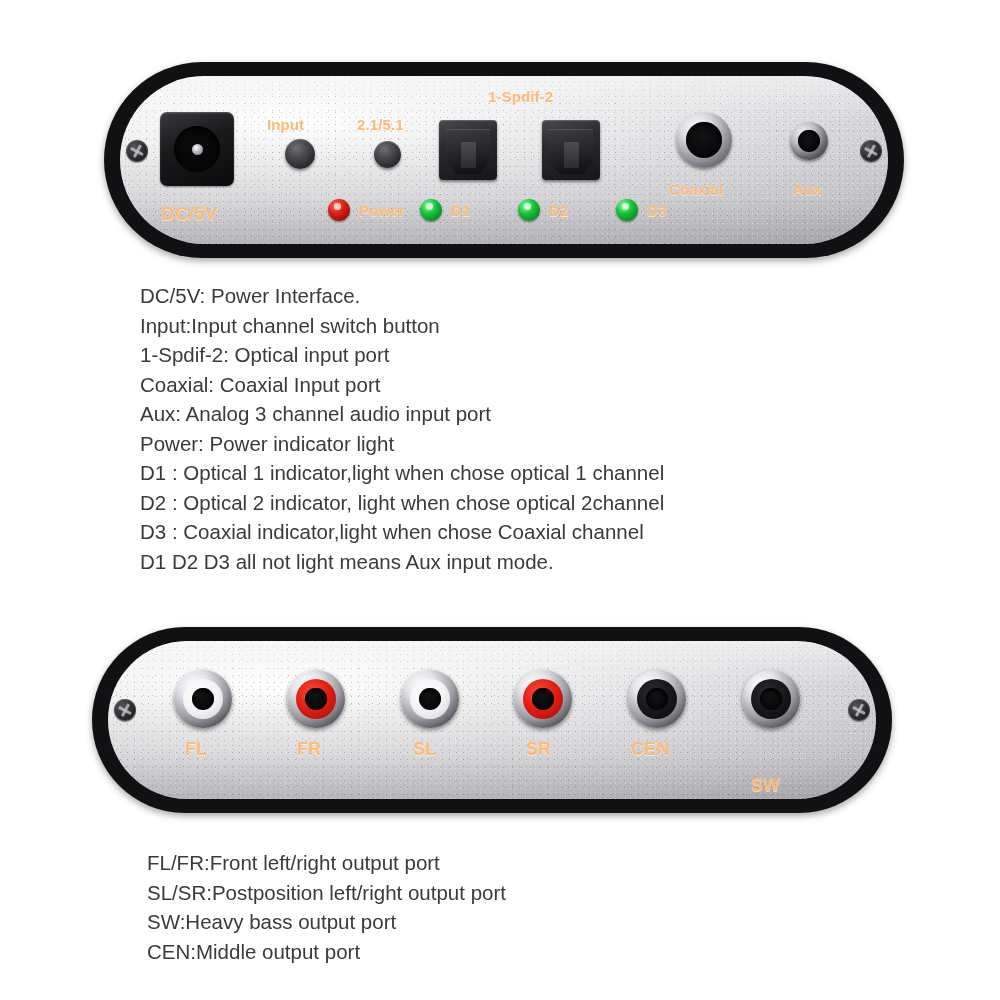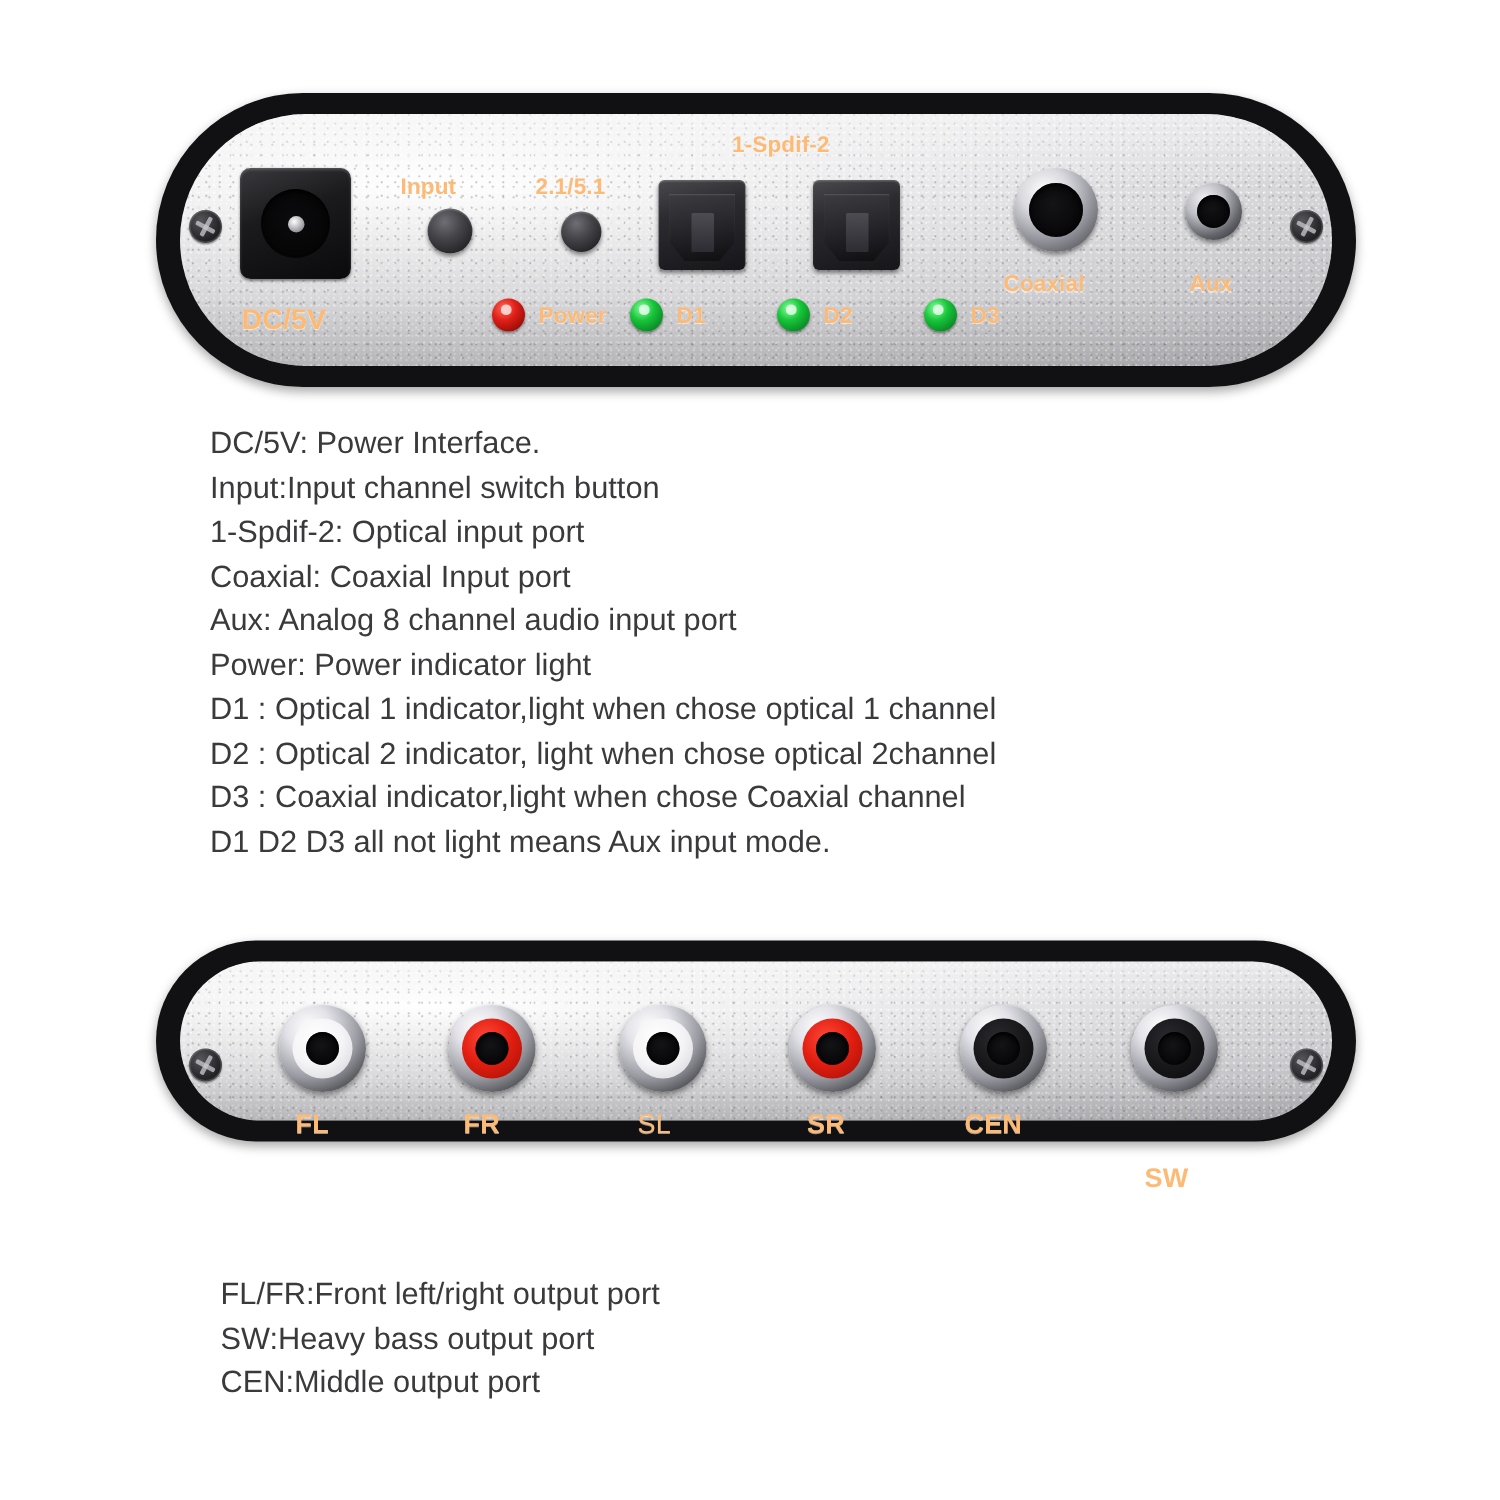--- a/index.html
+++ b/index.html
@@ -290,29 +290,29 @@
 
     <div class="led green" style="left:512px; top:137px;"></div>
     <div class="lbl" style="left:543px; top:140px; font-weight:600;">D3</div>
   </div>
 
   <div class="desc" style="left:140px; top:281px;">
     <span class="line">DC/5V: Power Interface.</span>
     <span class="line">Input:Input channel switch button</span>
     <span class="line">1-Spdif-2: Optical input port</span>
     <span class="line">Coaxial: Coaxial Input port</span>
-    <span class="line">Aux: Analog 8 channel audio input port</span>
+    <span class="line">Aux: Analog 3 channel audio input port</span>
     <span class="line">Power: Power indicator light</span>
     <span class="line">D1 : Optical 1 indicator,light when chose optical 1 channel</span>
     <span class="line">D2 : Optical 2 indicator, light when chose optical 2channel</span>
     <span class="line">D3 : Coaxial indicator,light when chose Coaxial channel</span>
     <span class="line">D1 D2 D3 all not light means Aux input mode.</span>
   </div>
 
-  <div class="device" style="left:104px; top:627px; width:800px; height:134px;">
+  <div class="device" style="left:92px; top:627px; width:800px; height:186px;">
     <div class="faceplate"></div>
 
     <div class="screw" style="left:22px; top:72px;"></div>
     <div class="screw" style="right:22px; top:72px;"></div>
 
     <div class="rca white" style="left:82px; top:43px;">
       <div class="ring"></div>
       <div class="pinhole"></div>
     </div>
     <div class="lbl" style="left:93px; top:112px; font-size:18px; font-weight:600;">FL</div>
@@ -320,21 +320,21 @@
     <div class="rca red" style="left:195px; top:43px;">
       <div class="ring"></div>
       <div class="pinhole"></div>
     </div>
     <div class="lbl" style="left:205px; top:112px; font-size:18px; font-weight:600;">FR</div>
 
     <div class="rca white" style="left:309px; top:43px;">
       <div class="ring"></div>
       <div class="pinhole"></div>
     </div>
-    <div class="lbl" style="left:321px; top:112px; font-size:18px; font-weight:400;text-align:right;">SL</div>
+    <div class="lbl" style="left:321px; top:112px; font-size:18px; font-weight:700;text-align:right;">SL</div>
 
     <div class="rca red" style="left:422px; top:43px;">
       <div class="ring"></div>
       <div class="pinhole"></div>
     </div>
     <div class="lbl" style="left:434px; top:112px; font-size:18px; font-weight:600;">SR</div>
 
     <div class="rca black" style="left:536px; top:43px;">
       <div class="ring"></div>
       <div class="pinhole"></div>
@@ -343,17 +343,18 @@
 
     <div class="rca black" style="left:650px; top:43px;">
       <div class="ring"></div>
       <div class="pinhole"></div>
     </div>
     <div class="lbl" style="left:659px; top:112px; font-size:18px; font-weight:600;margin-top:36px;">SW</div>
   </div>
 
   <div class="desc" style="left:147px; top:848px;">
     <span class="line">FL/FR:Front left/right output port</span>
+    <span class="line">SL/SR:Postposition left/right output port</span>
     <span class="line">SW:Heavy bass output port</span>
     <span class="line">CEN:Middle output port</span>
   </div>
 
 </div>
 
 </body></html>

